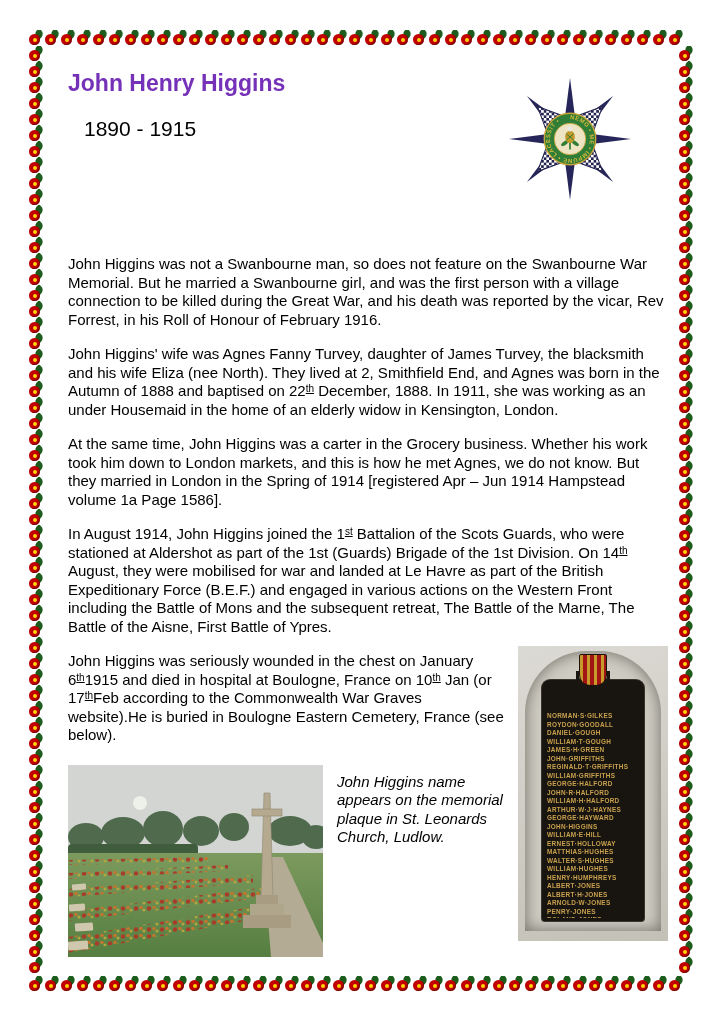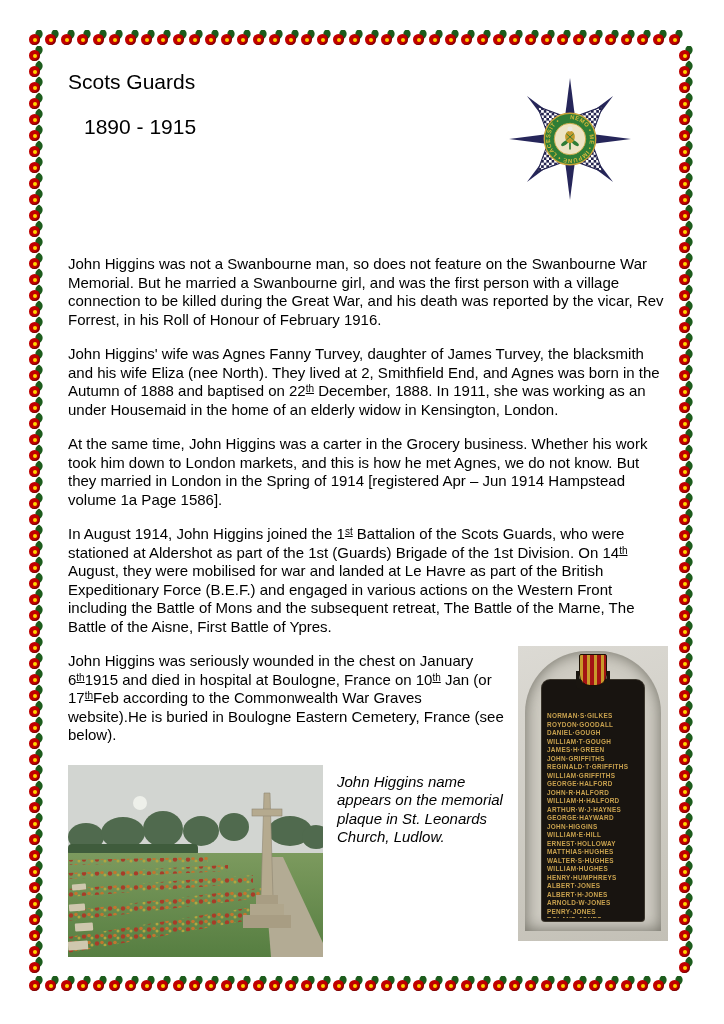--- a/index.html
+++ b/index.html
@@ -1054,21 +1054,21 @@
         <i class="cr"></i>
       </span>
       <span class="bm">
         <i class="lf"></i>
         <i class="pt"></i>
         <i class="cr"></i>
       </span>
     </div>
 
   <div class="header">
-    <p class="sub">Scots Guards</p>
+    <h1 class="title">John Henry Higgins</h1>
     <p class="sub last">1890 - 1915</p>
   </div>
 
   <div class="badge-wrap">
     <svg viewBox="0 0 120 120">
       <defs>
         <pattern id="chk" width="5" height="5" patternUnits="userSpaceOnUse">
           <rect width="5" height="5" fill="#23234f"></rect>
           <rect width="2.5" height="2.5" fill="#ffffff"></rect>
           <rect x="2.5" y="2.5" width="2.5" height="2.5" fill="#ffffff"></rect>

